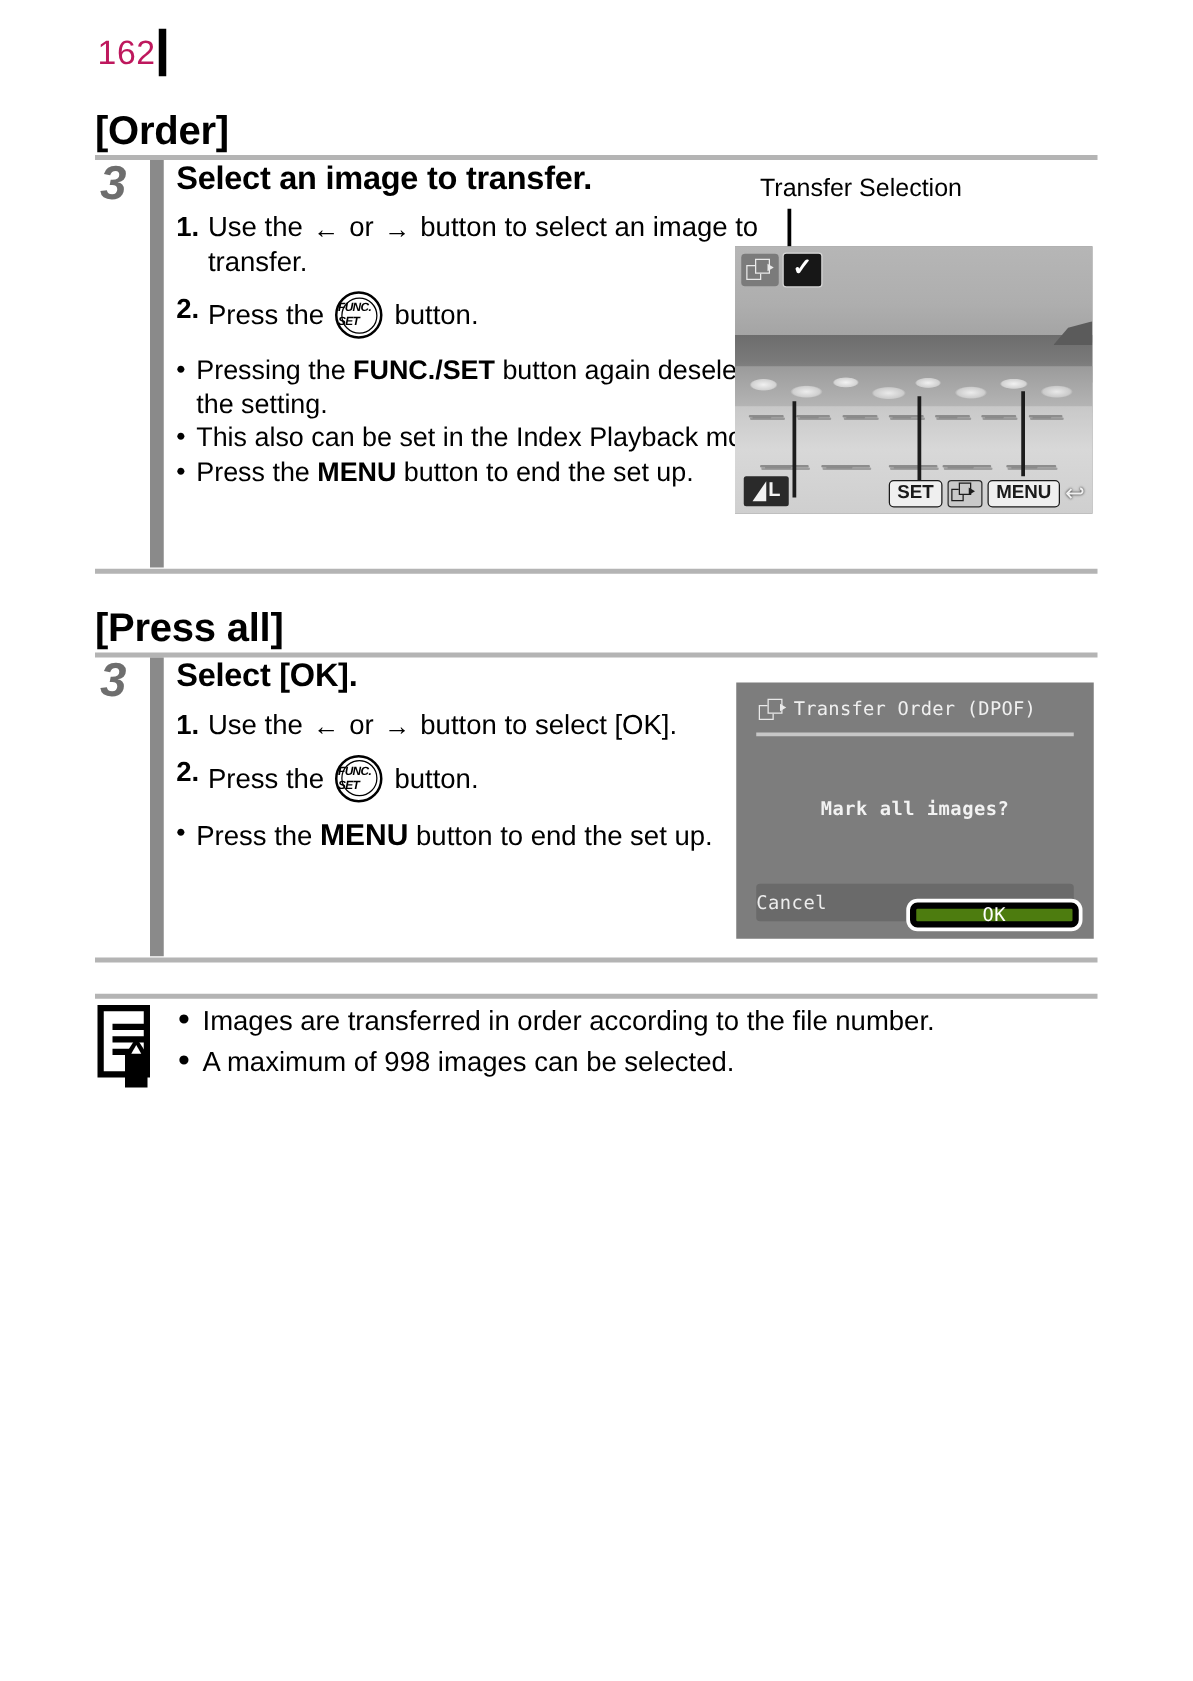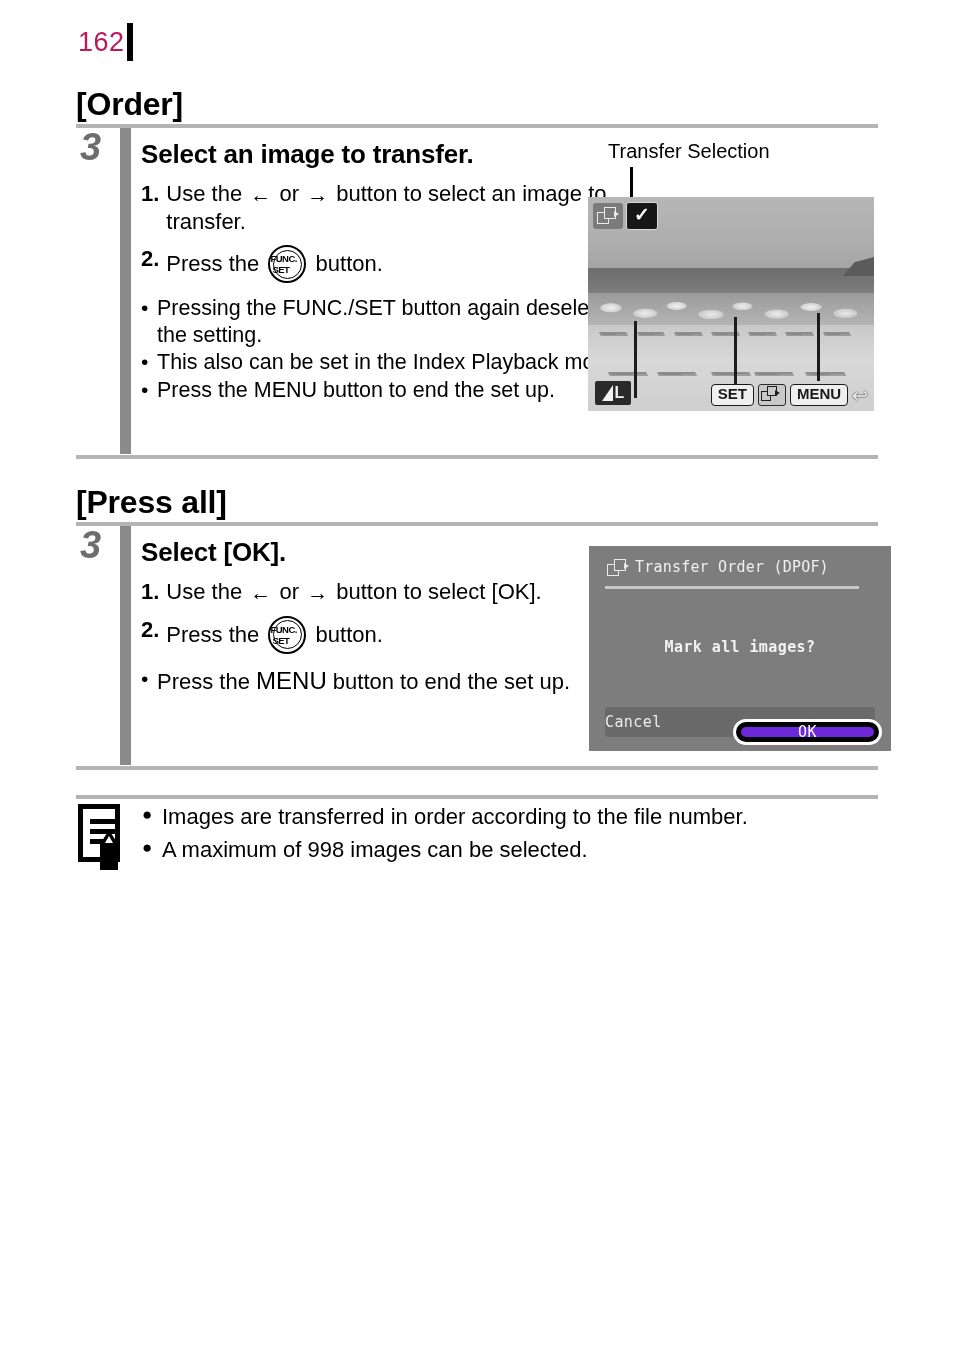--- a/index.html
+++ b/index.html
@@ -96,21 +96,21 @@
   .step-body {
     position: absolute;
     left: 65px;
     top: 0;
     width: 500px;
   }
   .step-title {
     font-size: 26px;
     font-weight: bold;
     letter-spacing: -0.2px;
-    margin: 12px 0 8px 0;
+    margin: 0 0 8px 0;
     line-height: 1.15;
   }
 
   
   .substep {
     display: flex;
     font-size: 22px;
     line-height: 1.26;
     margin-top: 10px;
   }
@@ -131,21 +131,21 @@
     line-height: 1.23;
     margin-bottom: 1px;
   }
   .step-bullets .dot {
     flex: 0 0 auto;
     width: 16px;
     font-size: 21px;
     line-height: 1.23;
   }
   .step-bullets .btxt { flex: 1 1 auto; }
-  b.kw { font-weight: normal; }
+  b.kw { font-weight: bold; }
 
   
   .arrow {
     display: inline-block;
     font-size: 21px;
     line-height: 1;
     vertical-align: -1px;
     padding: 0 2px;
     font-weight: bold;
   }
@@ -164,25 +164,26 @@
   }
   .funcset::before {
     content: "";
     position: absolute;
     left: 2.5px; top: 2.5px; right: 2.5px; bottom: 2.5px;
     border: 1.5px solid #000;
     border-radius: 50%;
   }
   .funcset .fs-top, .funcset .fs-bot {
     position: absolute;
-    left: 0; right: 15px;
-    text-align: right;
+    left: 0; right: 0;
+    text-align: left;
     font-weight: bold;
     font-family: "Liberation Sans", sans-serif;
     letter-spacing: -0.5px;
+    font-style: italic;
   }
   .funcset .fs-top { top: 7px;  font-size: 9.5px; line-height: 9px; }
   .funcset .fs-bot { top: 18px; font-size: 9.5px; line-height: 9px; }
 
   
   .figure-caption {
     position: absolute;
     font-size: 20px;
     color: #000;
     white-space: nowrap;
@@ -352,21 +353,20 @@
   
   .cam-dialog {
     position: absolute;
     left: 589px;
     top: 546px;
     width: 286px;
     height: 205px;
     background: #7d7d7d;
     overflow: hidden;
     font-family: "DejaVu Sans Mono", monospace;
-    padding-left: 16px;
   }
   .dlg-title {
     position: absolute;
     left: 18px; top: 12px;
     color: #f0f0f0;
     font-size: 15px;
     letter-spacing: 0.2px;
     display: flex; align-items: center; gap: 8px;
   }
   .dlg-title-icon {
@@ -403,23 +403,23 @@
     letter-spacing: 0.4px;
   }
   .btn-ok-wrap {
     flex: 1 1 50%;
     position: relative;
     height: 30px;
   }
   .btn-ok {
     position: absolute;
     left: -4px; right: -4px; top: -5px; bottom: -5px;
-    background: #6d28d9;
+    background: #4d7c0f;
     border: 5px solid #000;
-    border-radius: 20px;
+    border-radius: 6px;
     box-shadow: 0 0 0 3px #ffffff;
     color: #ffffff;
     font-size: 15px;
     letter-spacing: 0.4px;
     display: flex; align-items: center; justify-content: center; margin-top: 20px;
   }
 
   
   .note-box {
     position: absolute;

